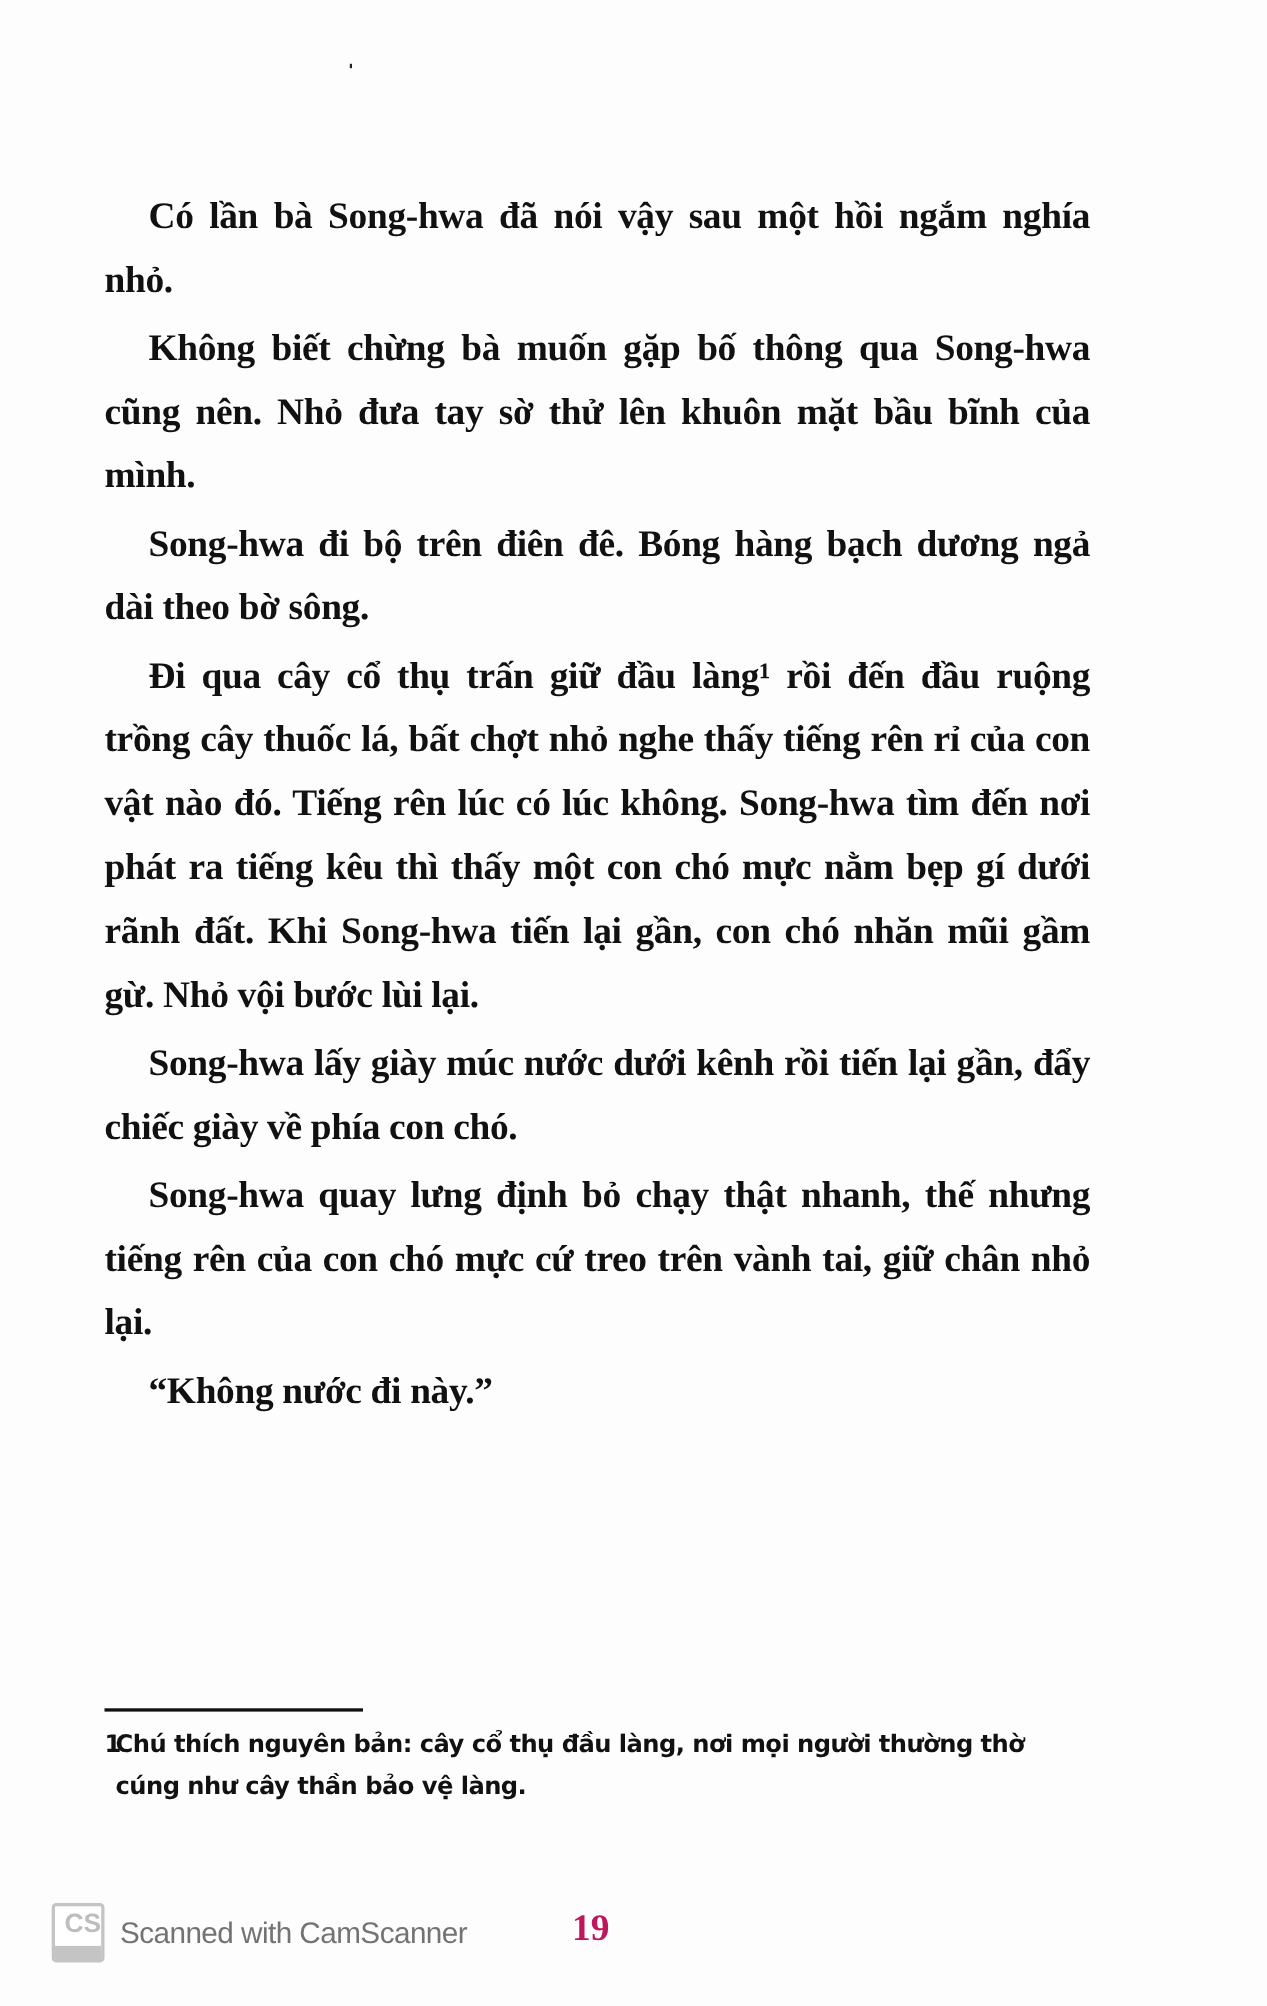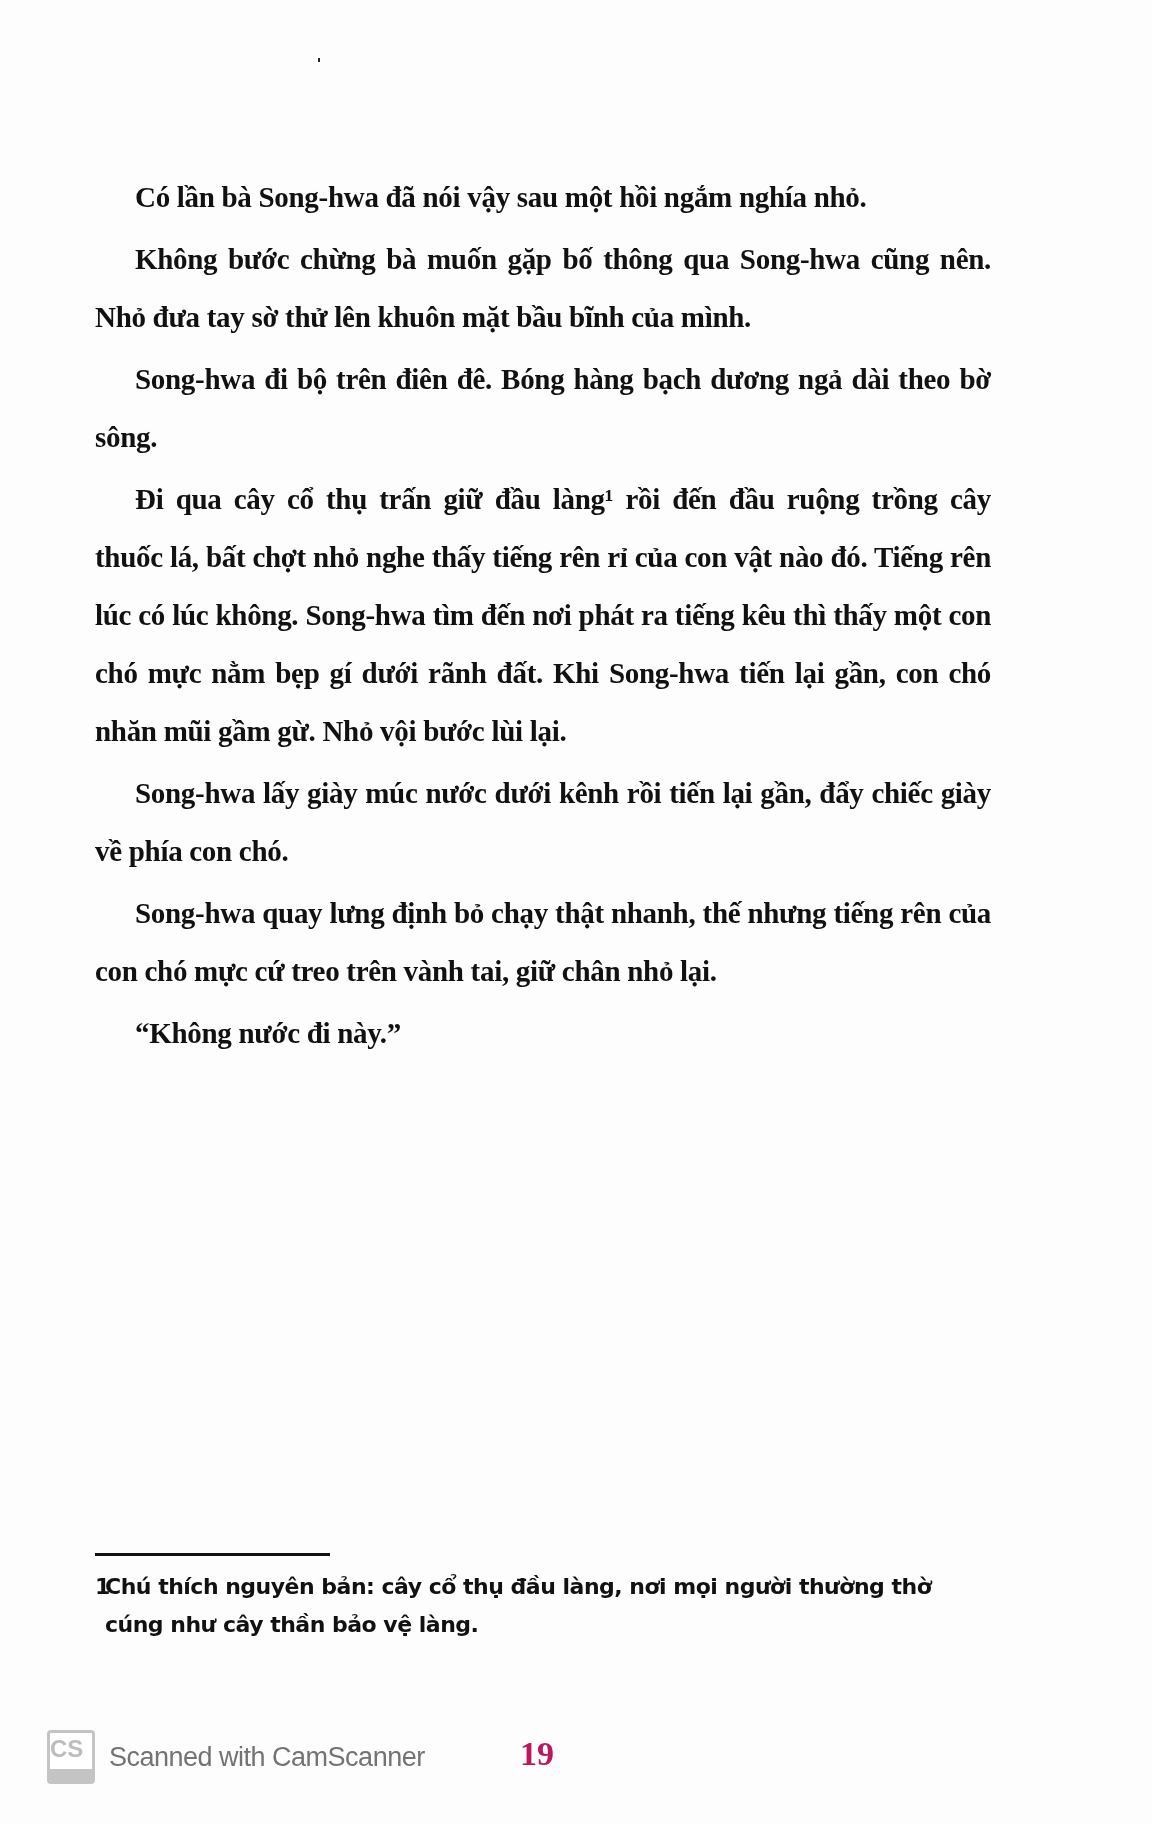--- a/index.html
+++ b/index.html
@@ -5,21 +5,21 @@
   html, body { margin: 0; padding: 0; background: #ffffff; }
   body { width: 1152px; height: 1824px; position: relative; overflow: hidden; }
   .page {
     position: absolute; left: 0; top: 0; width: 1152px; height: 1824px;
     background: #fdfdfd;
   }
   .speck { position: absolute; width: 2px; height: 4px; background: #222; }
   .body-text {
     position: absolute; left: 95px; top: 168px; width: 896px;
     font-family: "Liberation Serif", "DejaVu Serif", serif;
-    font-size: 29px; line-height: 58px; color: #111;
+    font-size: 34px; line-height: 58px; color: #111;
     text-align: justify;
     font-weight: bold;
     letter-spacing: -0.3px;
   }
   .body-text p {
     margin: 0 0 4px 0;
     text-indent: 40px;
   }
   .footnote-rule {
     position: absolute; left: 95px; top: 1553px; width: 235px; height: 3px; background: #111;
@@ -33,21 +33,21 @@
   .footnote .fn-text { margin-left: 10px; display: block; letter-spacing: -0.5px; }
   .watermark {
     position: absolute; left: 47px; top: 1730px; height: 54px;
     display: flex; align-items: center; gap: 14px;
   }
   .cs-logo {
     width: 48px; height: 54px; border: 3px solid #c4c4c4; border-radius: 4px; box-sizing: border-box;
     position: relative; background: #fff; overflow: hidden;
   }
   .cs-logo .cs-text {
-    position: absolute; left: 0; right: 0; top: 2px; text-align: left;
+    position: absolute; left: 0; right: 0; top: 2px; text-align: right;
     font-family: "Liberation Sans", sans-serif; font-size: 24px; font-weight: bold; color: #bdbdbd;
   }
   .cs-logo .cs-bar {
     position: absolute; left: 0; right: 0; bottom: 0; height: 12px; background: #c4c4c4;
   }
   .wm-text {
     font-family: "Liberation Sans", "DejaVu Sans", sans-serif; font-size: 27px; color: #737373;
     letter-spacing: -0.5px;
   }
   .page-number {
@@ -56,21 +56,21 @@
   }
 </style>
 </head>
 <body>
 
 <div class="page">
   <div class="speck" style="left:318px; top:58px;"></div>
 
   <div class="body-text">
     <p>Có lần bà Song-hwa đã nói vậy sau một hồi ngắm nghía nhỏ.</p>
-    <p>Không bước chừng bà muốn gặp bố thông qua Song-hwa cũng nên. Nhỏ đưa tay sờ thử lên khuôn mặt bầu bĩnh của mình.</p>
+    <p>Không biết chừng bà muốn gặp bố thông qua Song-hwa cũng nên. Nhỏ đưa tay sờ thử lên khuôn mặt bầu bĩnh của mình.</p>
     <p>Song-hwa đi bộ trên điên đê. Bóng hàng bạch dương ngả dài theo bờ sông.</p>
     <p>Đi qua cây cổ thụ trấn giữ đầu làng¹ rồi đến đầu ruộng trồng cây thuốc lá, bất chợt nhỏ nghe thấy tiếng rên rỉ của con vật nào đó. Tiếng rên lúc có lúc không. Song-hwa tìm đến nơi phát ra tiếng kêu thì thấy một con chó mực nằm bẹp gí dưới rãnh đất. Khi Song-hwa tiến lại gần, con chó nhăn mũi gầm gừ. Nhỏ vội bước lùi lại.</p>
     <p>Song-hwa lấy giày múc nước dưới kênh rồi tiến lại gần, đẩy chiếc giày về phía con chó.</p>
     <p>Song-hwa quay lưng định bỏ chạy thật nhanh, thế nhưng tiếng rên của con chó mực cứ treo trên vành tai, giữ chân nhỏ lại.</p>
     <p>“Không nước đi này.”</p>
   </div>
 
   <div class="footnote-rule"></div>
   <div class="footnote">
     <span class="fn-num">1</span>

